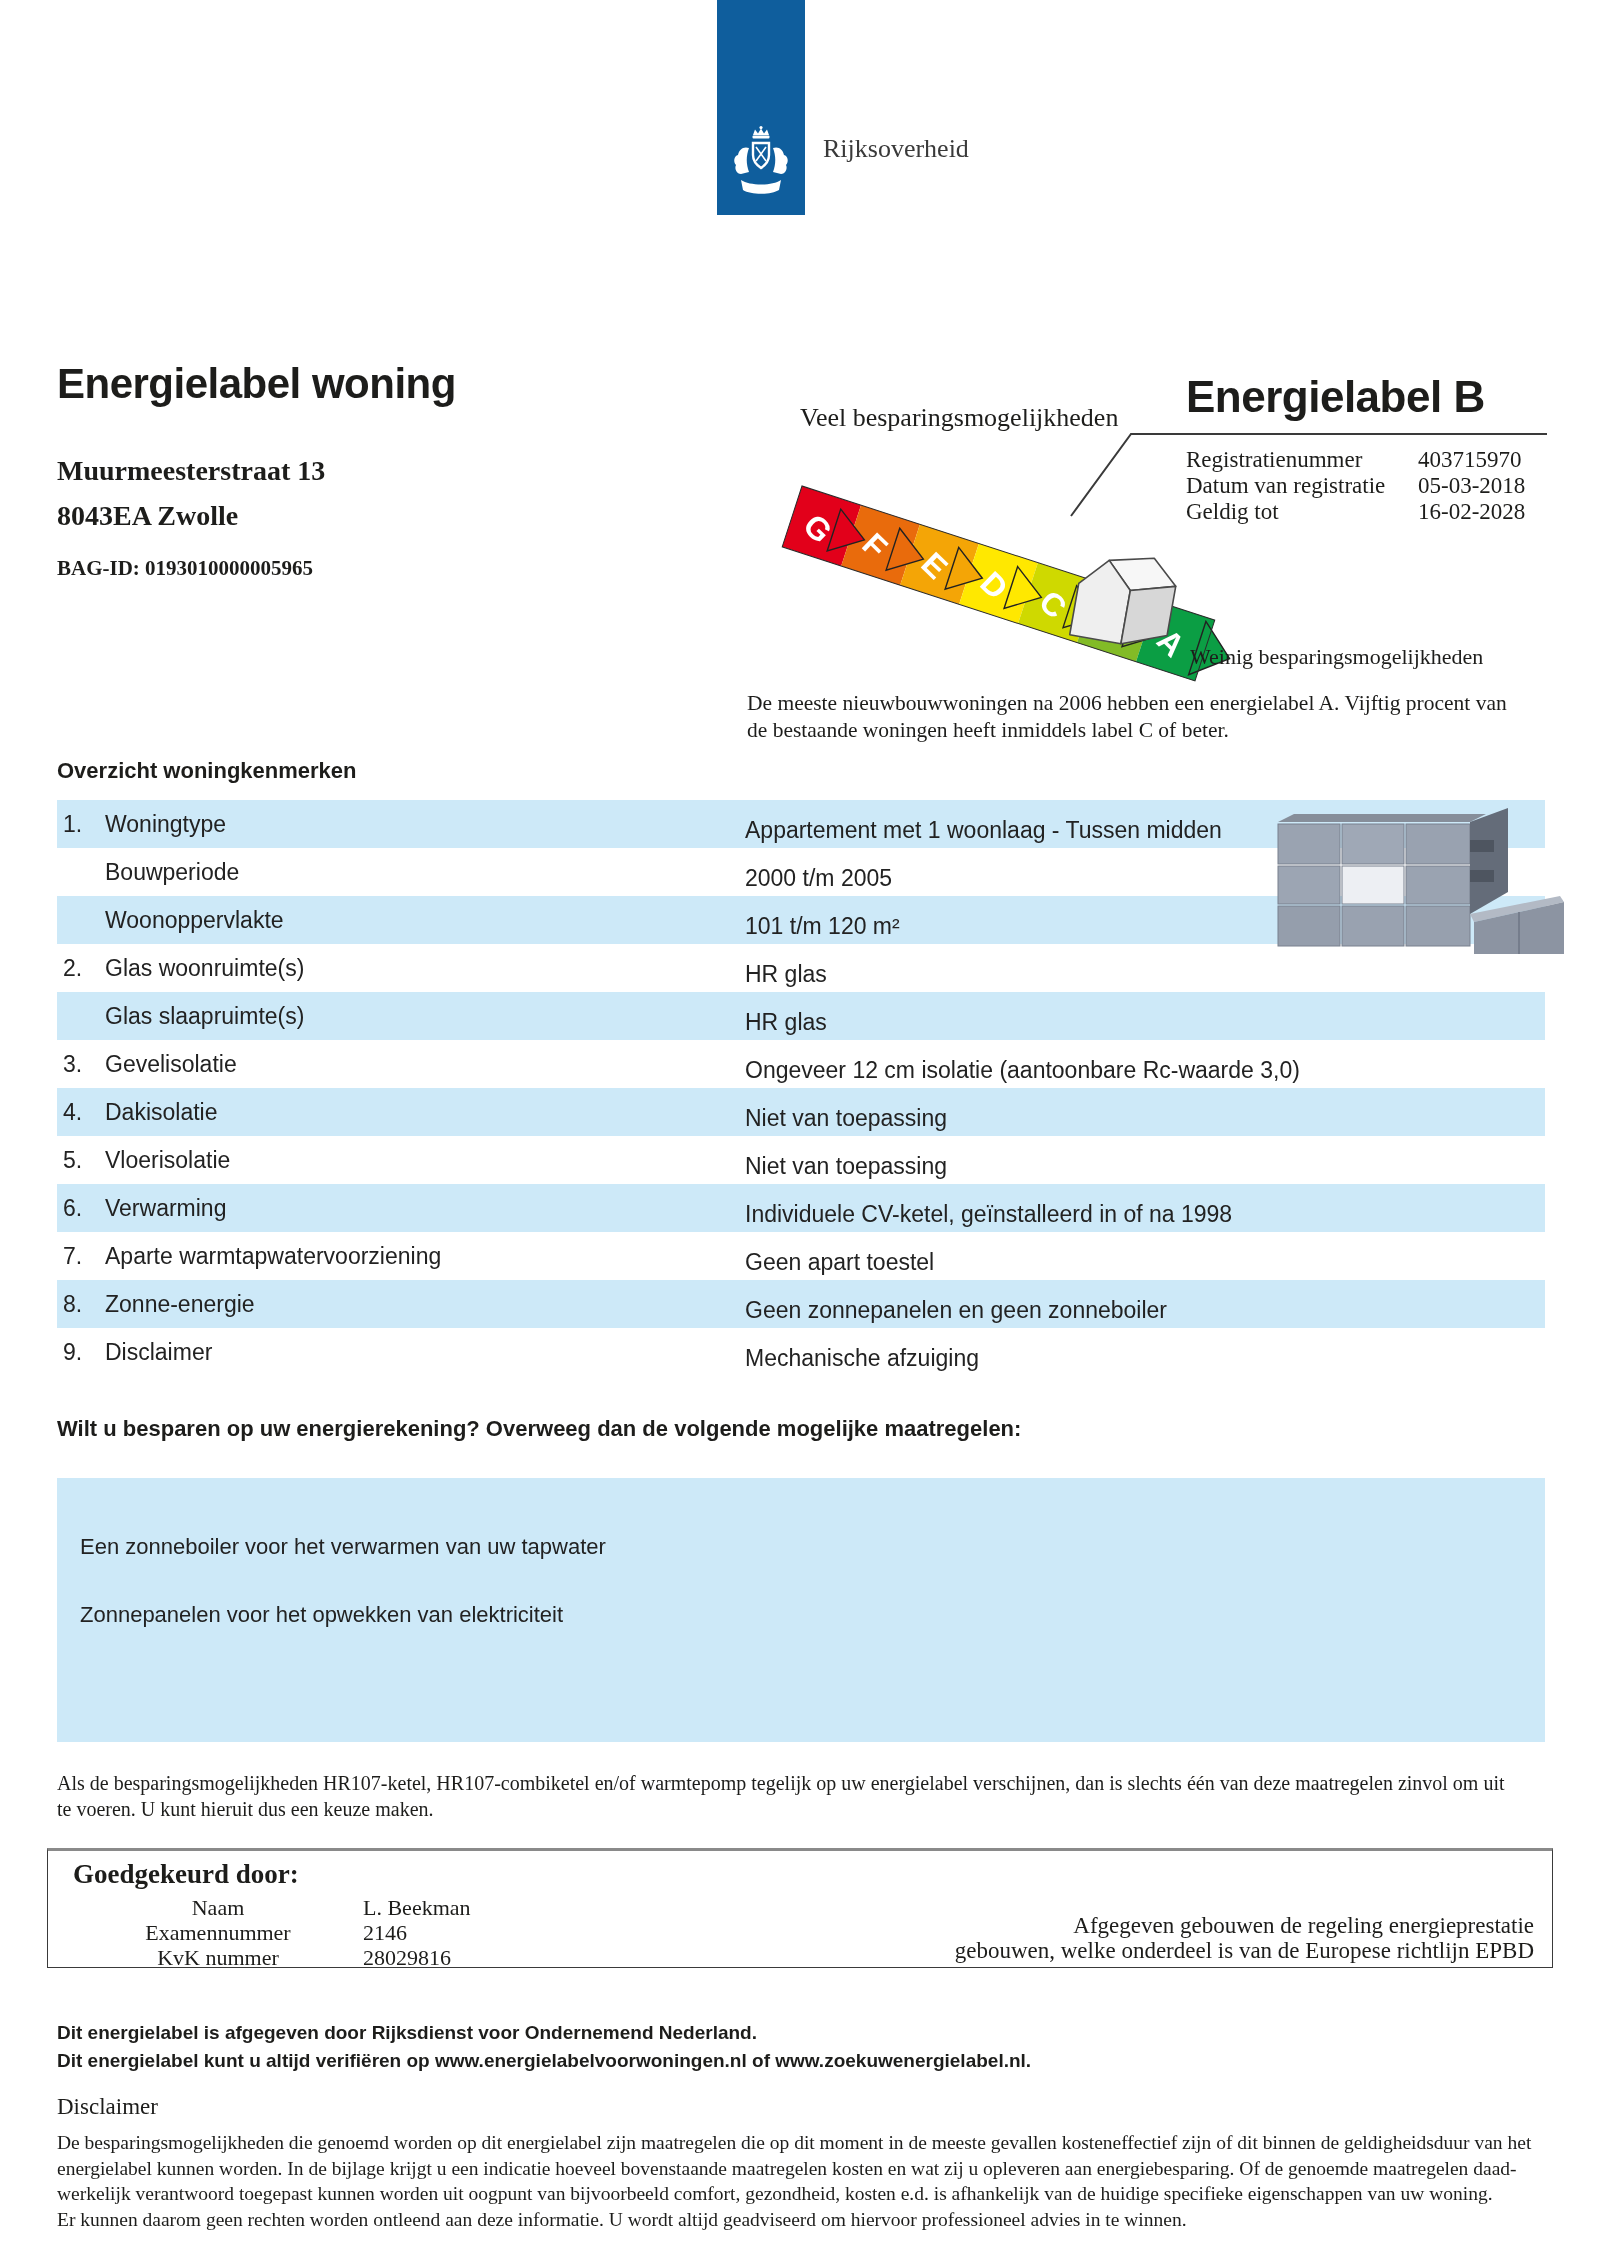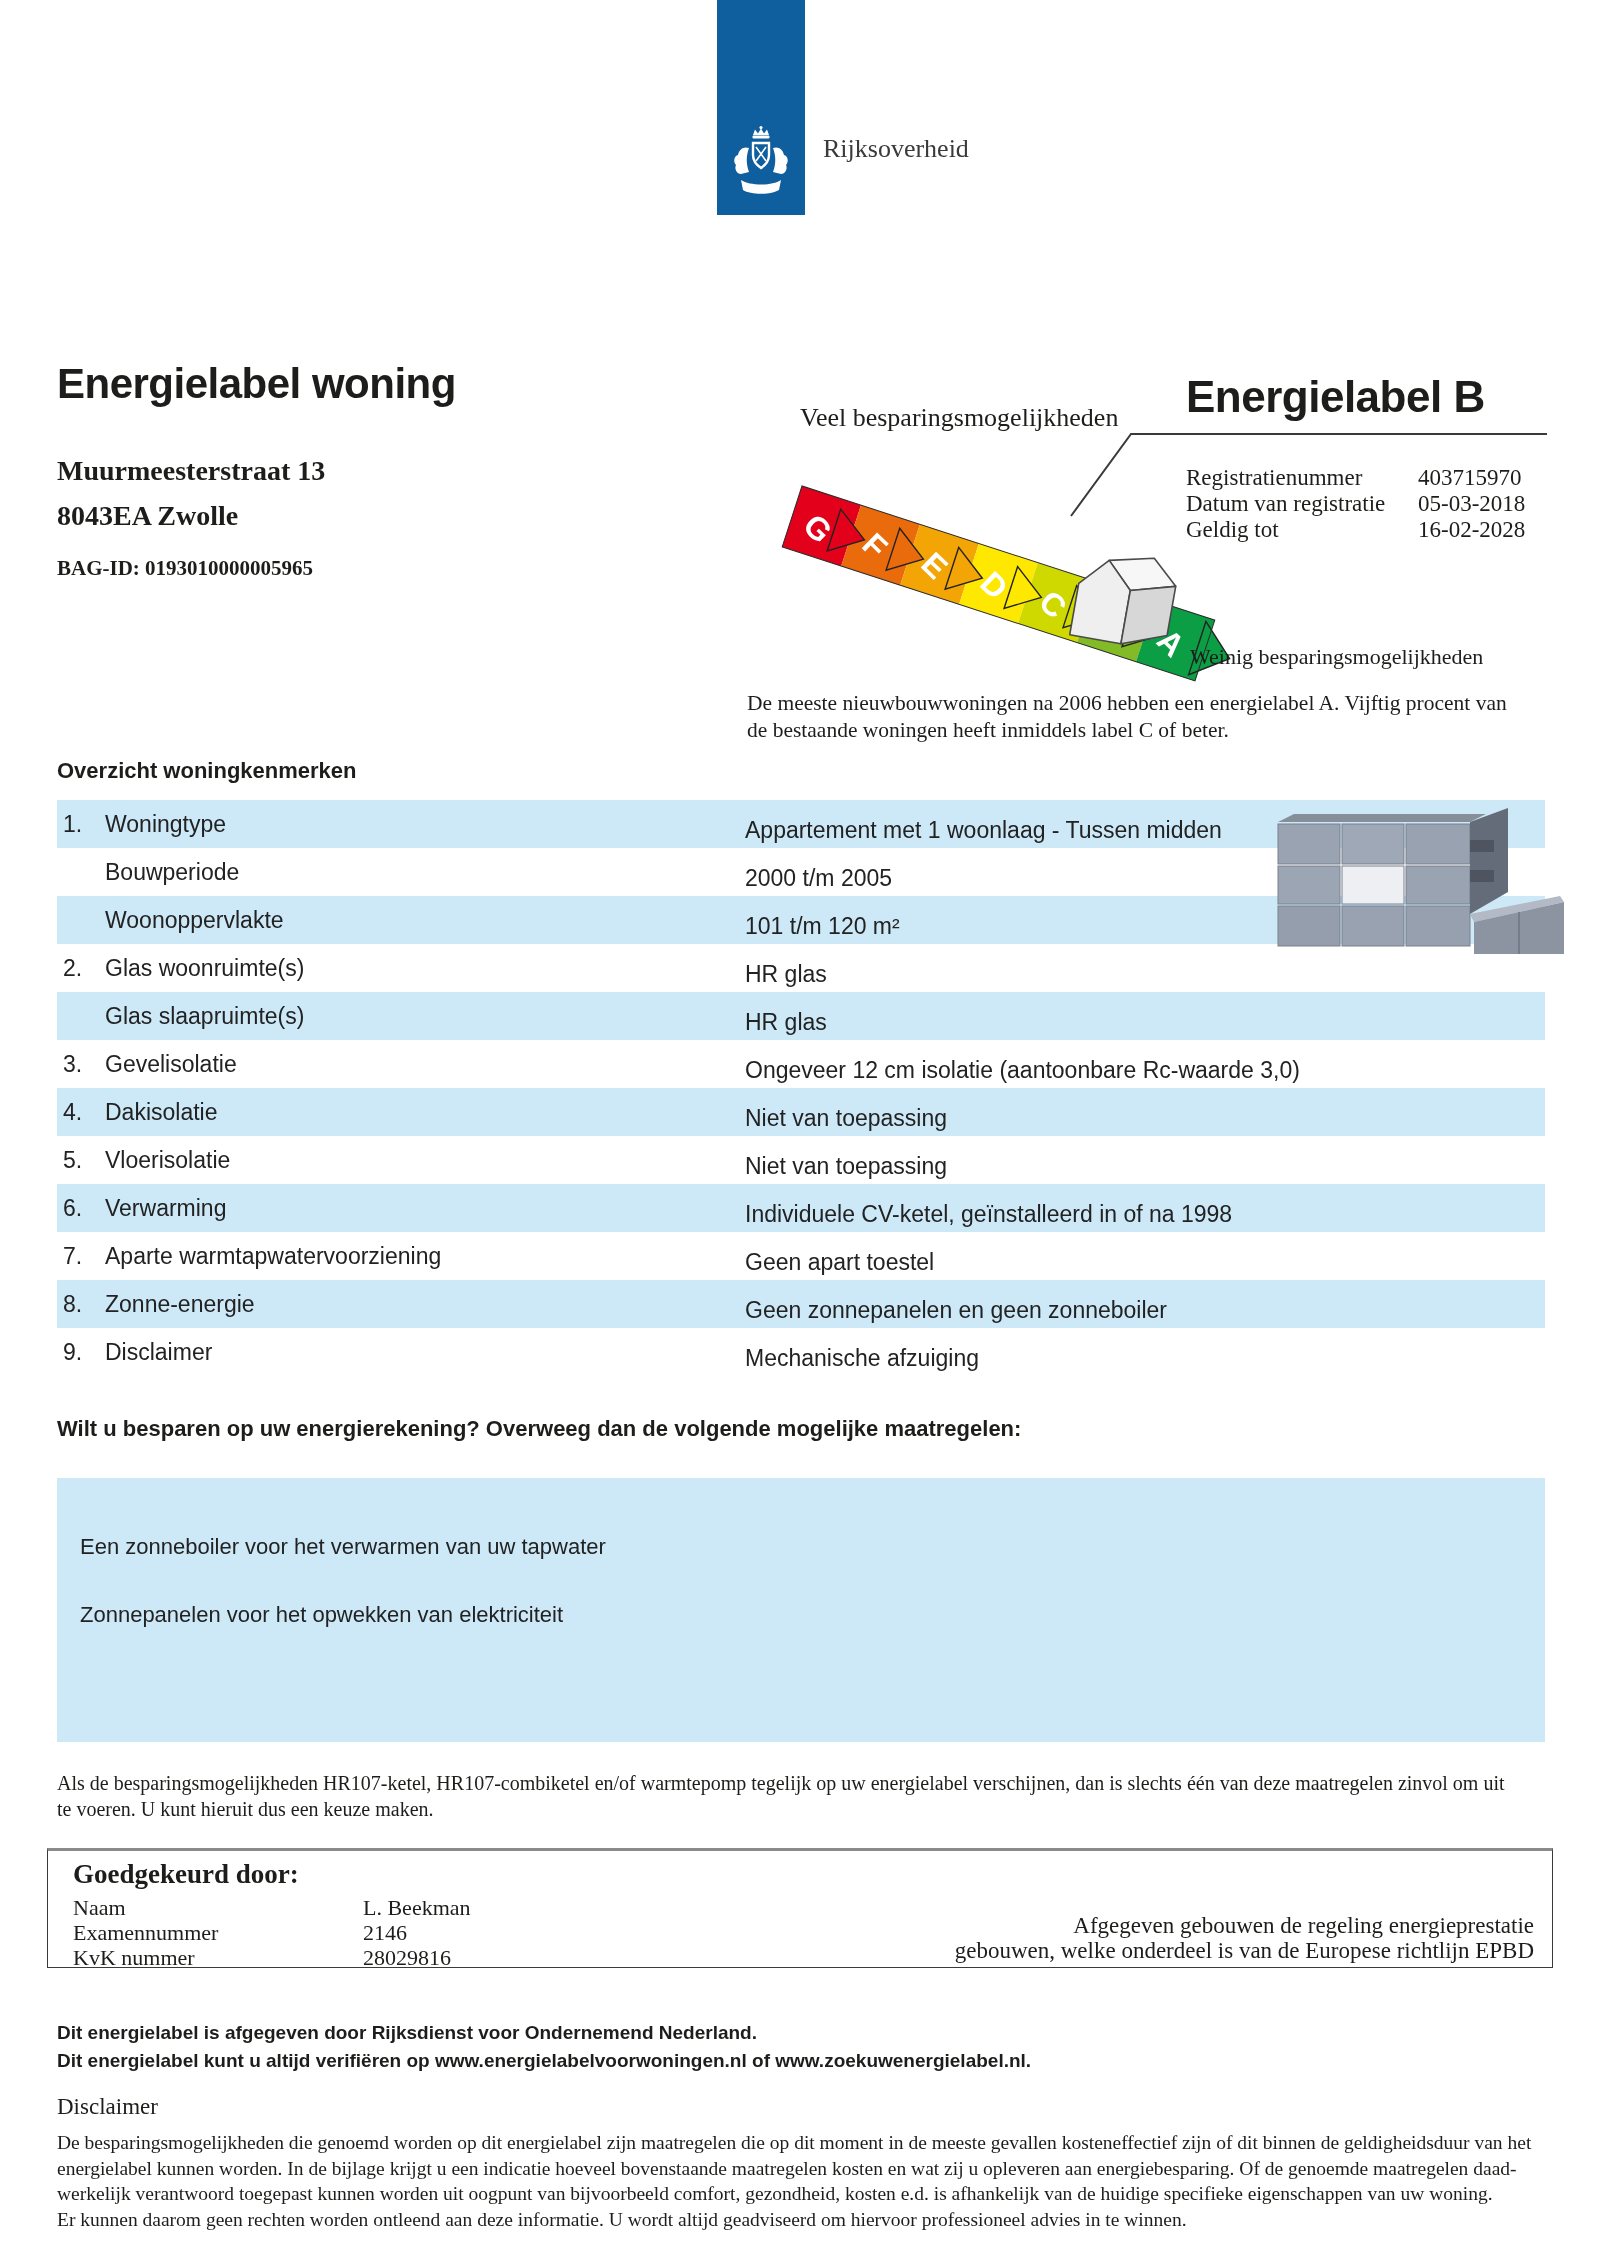--- a/index.html
+++ b/index.html
@@ -16,21 +16,21 @@
 
   
   .doc-title{left:57px;top:360px;font-size:42px;font-weight:bold;letter-spacing:-0.5px;}
   .addr1{left:57px;top:455px;font-size:28px;font-weight:bold;}
   .addr2{left:57px;top:500px;font-size:28px;font-weight:bold;}
   .bagid{left:57px;top:556px;font-size:21px;font-weight:bold;}
 
   
   .veel{left:800px;top:403px;font-size:26px;}
   .label-title{left:1186px;top:372px;font-size:44px;font-weight:bold;letter-spacing:-0.5px;}
-  .reg-block{left:1186px;top:447px;font-size:23px;line-height:26px;margin-top:18px;}
+  .reg-block{left:1186px;top:447px;font-size:23px;line-height:26px;}
   .reg-row{display:flex;}
   .reg-label{width:232px;}
   .weinig{left:1190px;top:644px;font-size:22px;}
   .info-par{left:747px;top:690px;width:760px;font-size:21.5px;line-height:27px;}
   .label-graphic{left:780px;top:428px;width:790px;height:262px;}
 
   
   .table-heading{left:57px;top:758px;font-size:22px;font-weight:bold;}
   .kenmerk-table{left:57px;top:800px;width:1488px;}
   .t-row{display:flex;align-items:center;height:48px;font-size:23px;color:#222;}
@@ -47,21 +47,21 @@
   .measure-item.m0{top:56px;}
   .measure-item.m1{top:92px;margin-top:32px;}
   .note{left:57px;top:1770px;width:1450px;font-size:20px;line-height:26px;}
 
   
   .approval-box{left:47px;top:1848px;width:1506px;height:120px;background:#fff;
                 border:1px solid #3a3a3a;border-top:3px solid #8a8a8a;box-sizing:border-box;}
   .approval-heading{position:absolute;left:25px;top:8px;font-size:27px;font-weight:bold;}
   .appr-fields{position:absolute;left:25px;top:44px;font-size:22px;line-height:25px;}
   .appr-row{display:flex;}
-  .appr-label{width:290px;}
+  .appr-label{width:290px;text-align:center;}
   .conform{position:absolute;right:18px;top:62px;font-size:23px;line-height:25px;text-align:right;}
 
   
   .foot1{left:57px;top:2022px;font-size:19px;font-weight:bold;}
   .foot2{left:57px;top:2050px;font-size:19px;font-weight:bold;}
   .disc-heading{left:57px;top:2094px;font-size:23px;}
   .disclaimer{left:57px;top:2130px;font-size:19.5px;line-height:25.5px;}
 </style>
 </head>
 <body>

